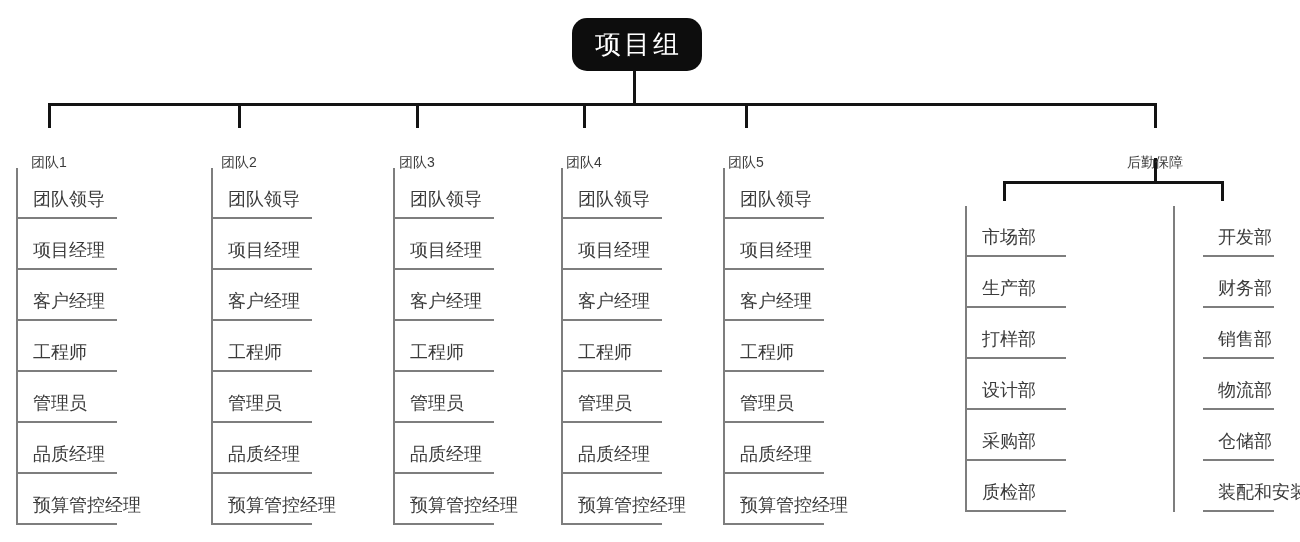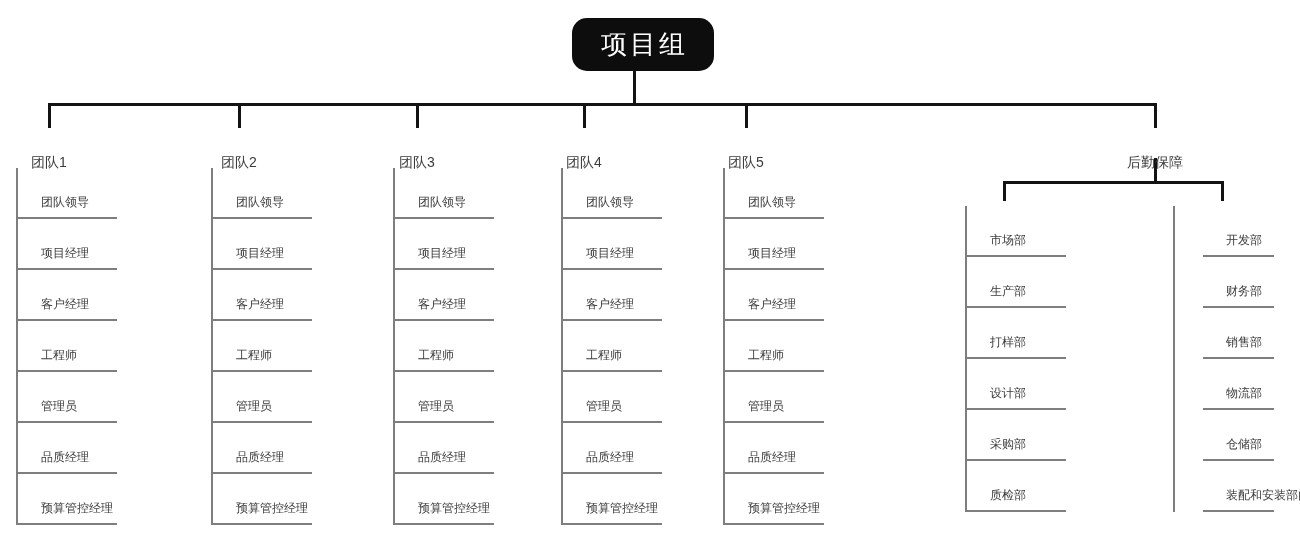--- a/index.html
+++ b/index.html
@@ -15,21 +15,21 @@
     width: 1300px;
     height: 542px;
     background: #ffffff;
     overflow: hidden;
   }
   
   .root-box {
     position: absolute;
     left: 572px;
     top: 18px;
-    width: 142px;
+    width: 130px;
     height: 53px;
     background: var(--node-bg, #0d0d0d);
     border-radius: 15px;
     display: flex;
     align-items: center;
     justify-content: center;
   }
   .root-box span {
     color: var(--node-text, #ffffff);
     font-size: 26px;
@@ -62,23 +62,23 @@
     box-sizing: border-box;
   }
   .list-col .list-item {
     position: relative;
     height: 51px;
     border-bottom: 2px solid var(--list-line, #7e7e7e);
     box-sizing: border-box;
   }
   .list-col .list-item span {
     position: absolute;
-    left: 23px;
+    left: 15px;
     bottom: 6px;
-    font-size: 12px;
+    font-size: 18px;
     color: var(--text, #3b3b3b);
     white-space: nowrap;
   }
   .teams-col  { top: 168px; }   
   .logi-col   { top: 206px; }   
 </style>
 </head>
 <body>
 
 <div class="canvas">

